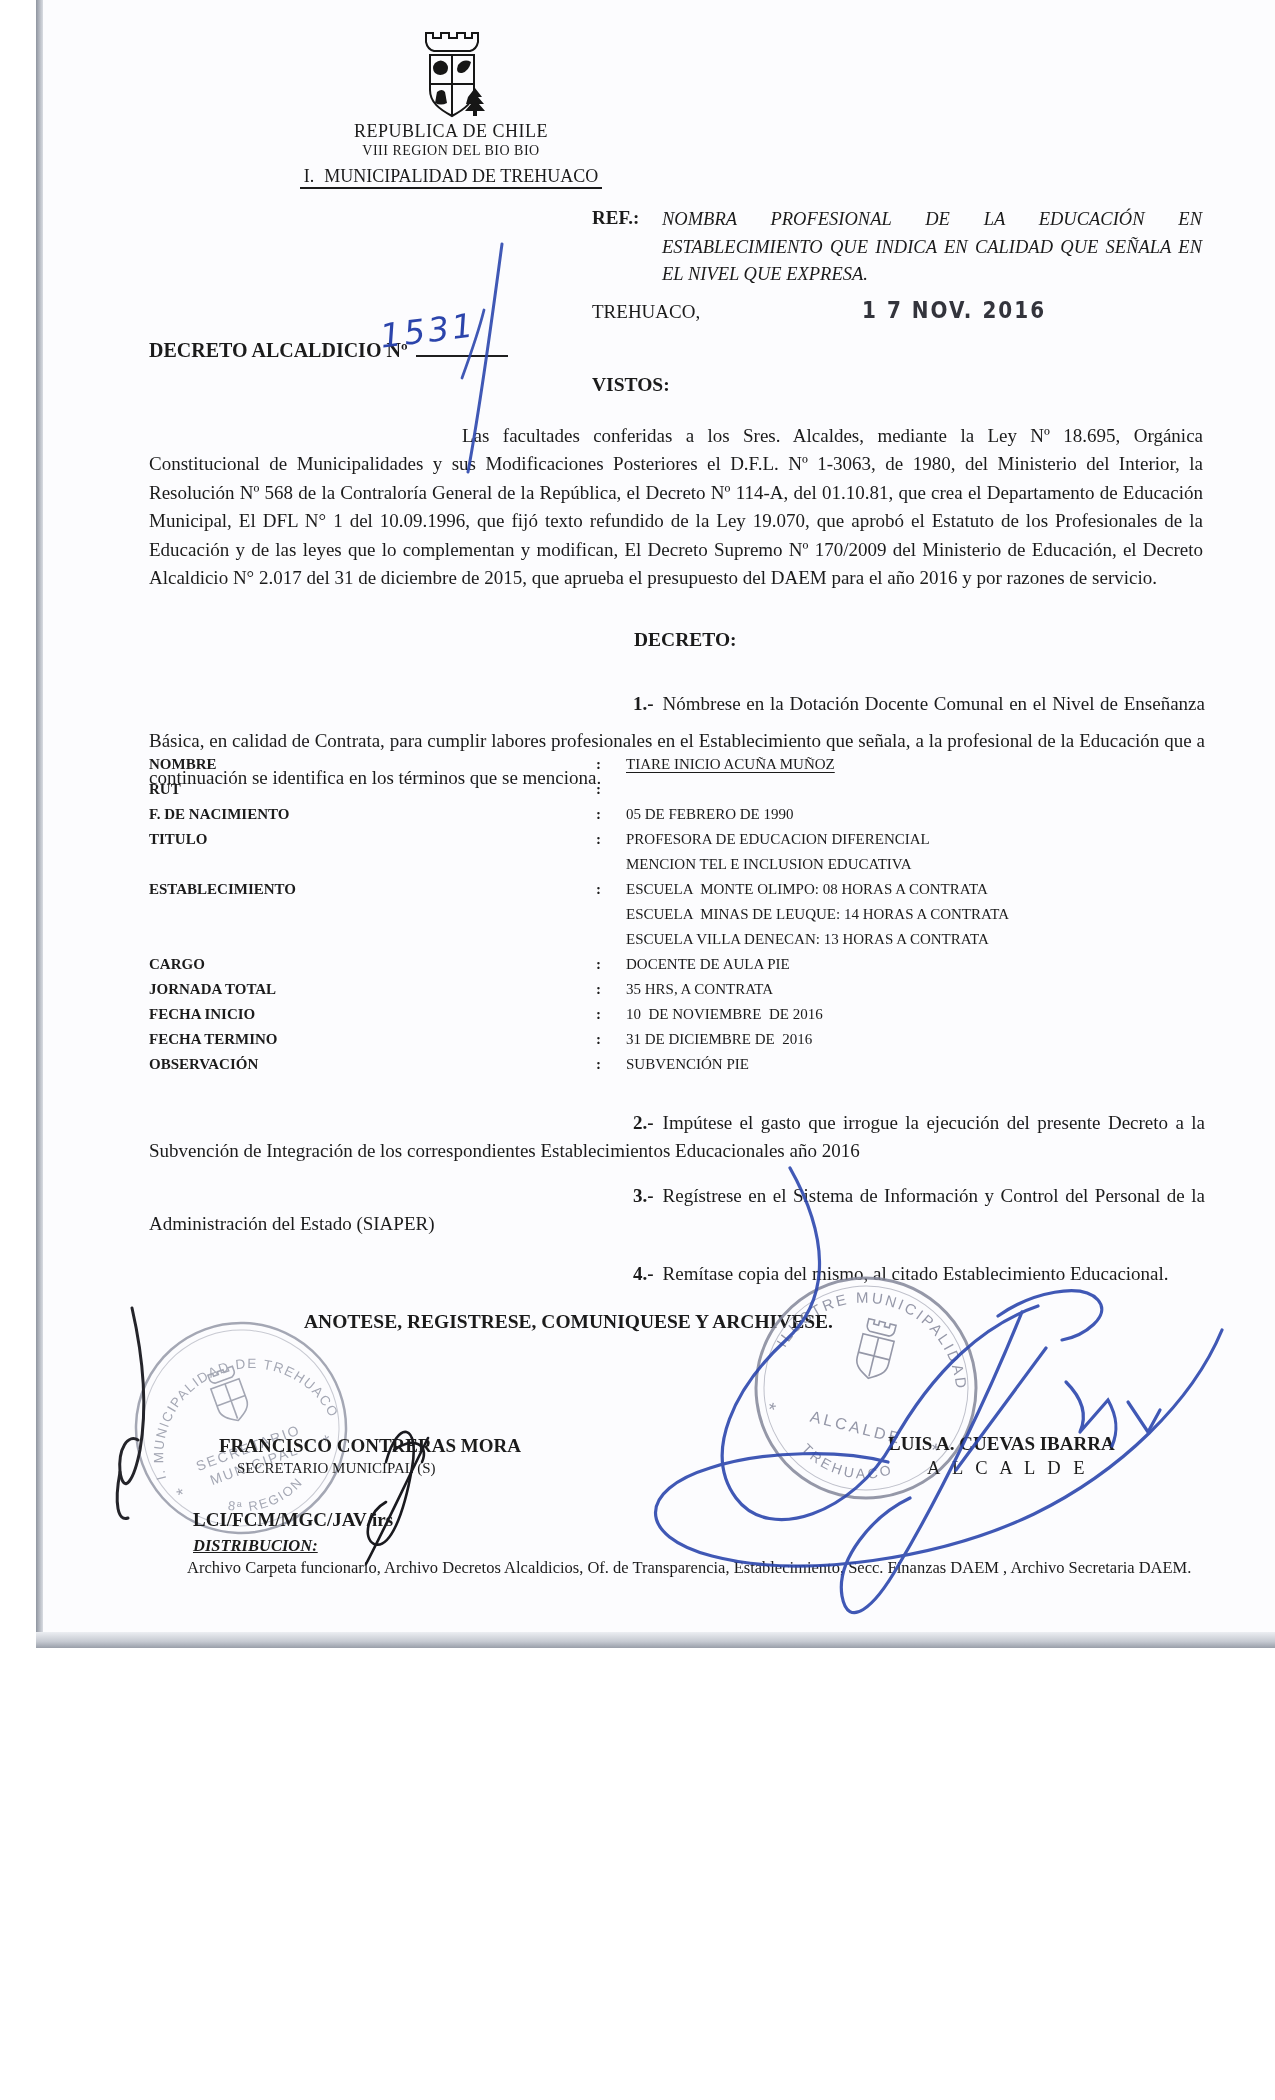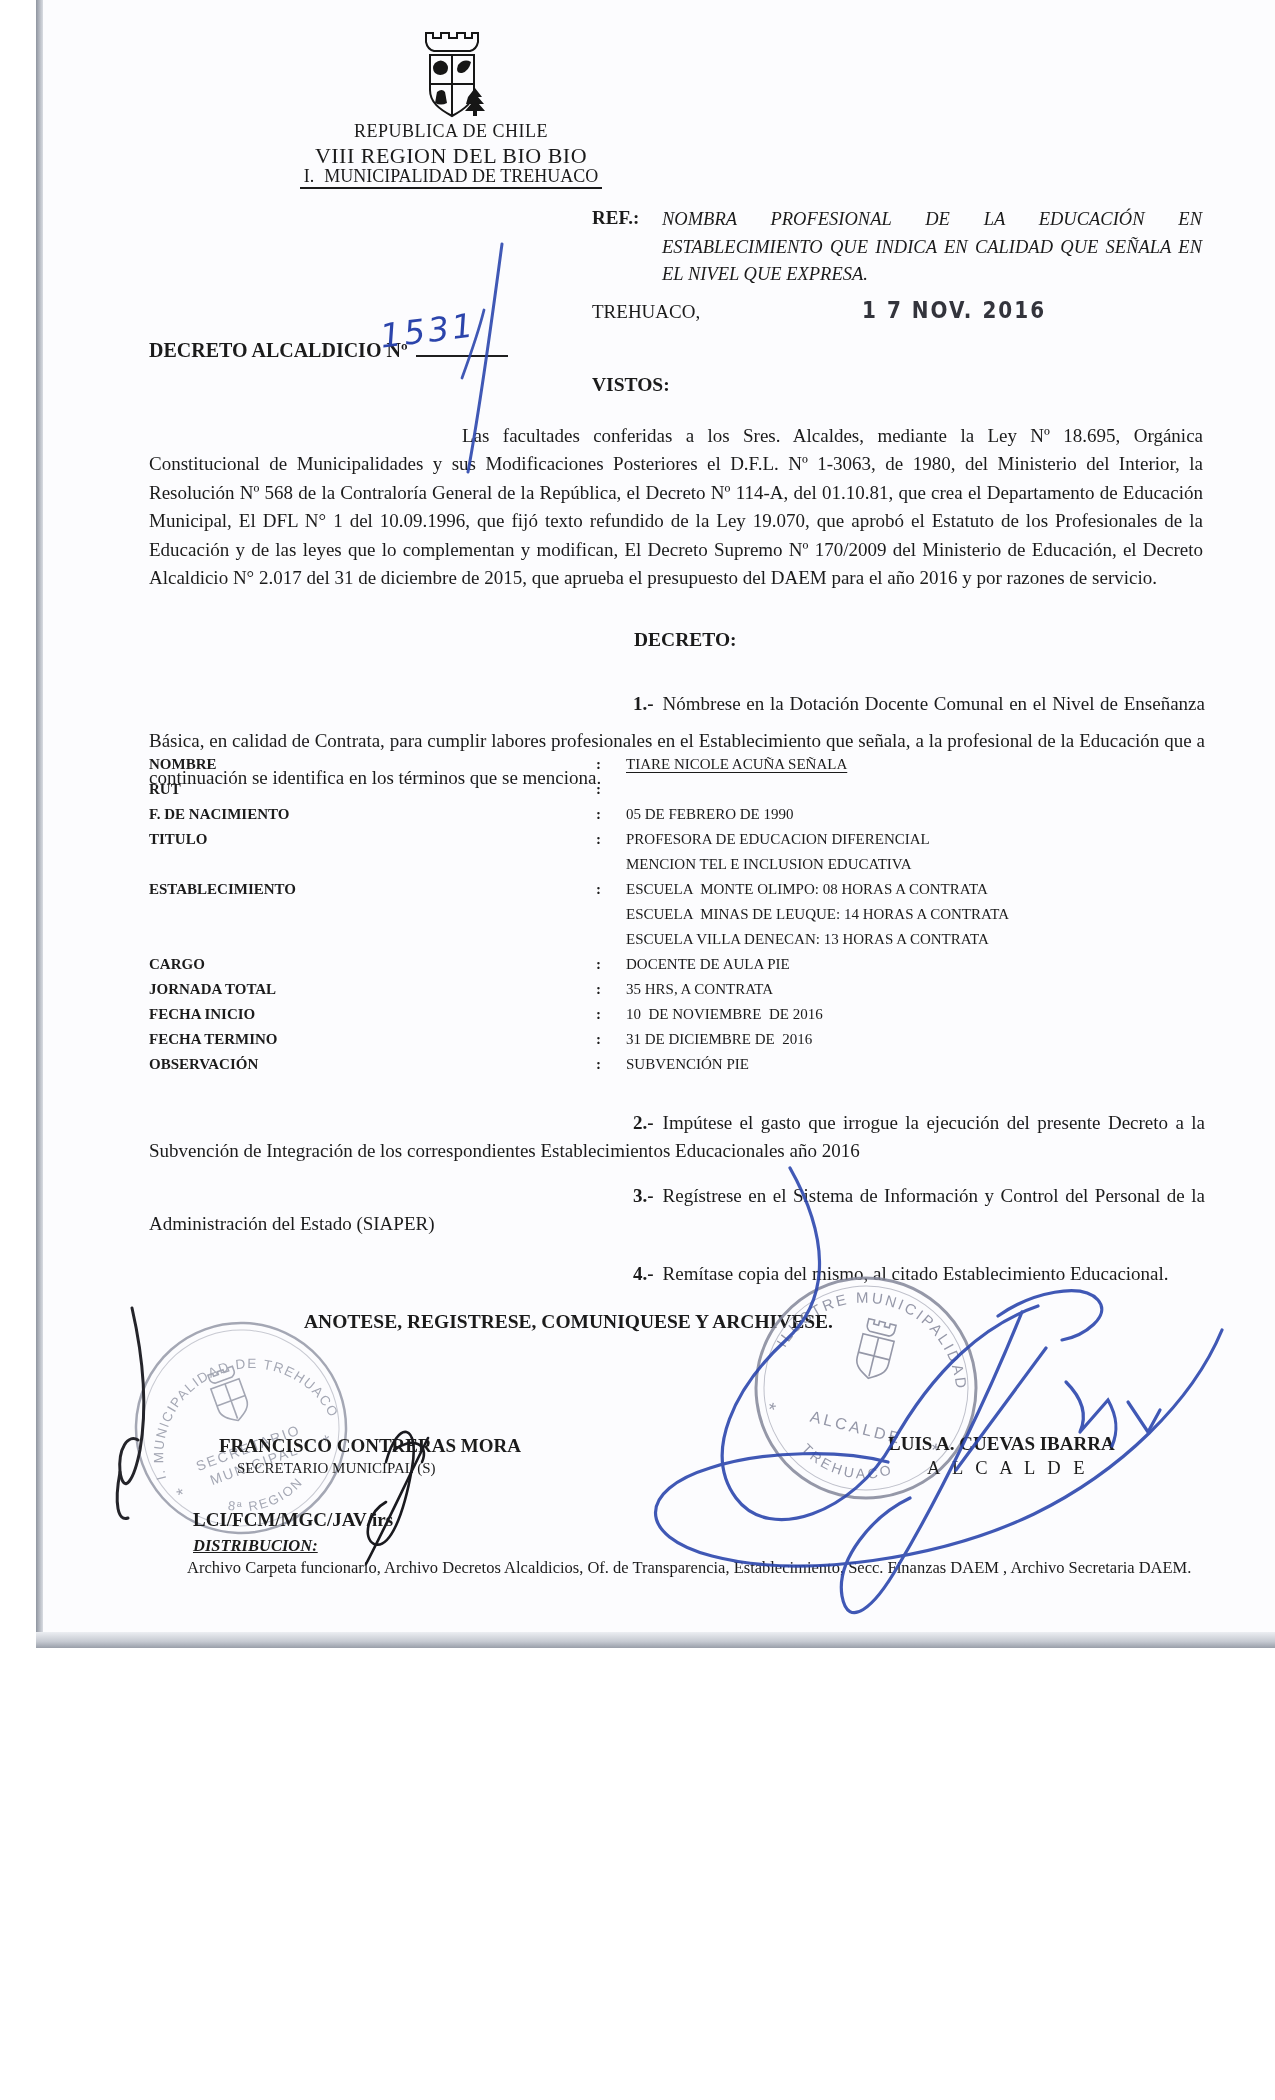--- a/index.html
+++ b/index.html
@@ -10,21 +10,21 @@
   .scan { position:absolute; left:0; top:0; width:1275px; height:1646px; background:#fcfcfe; }
   .scan-left-edge { position:absolute; left:0; top:0; width:7px; height:1646px;
     background:linear-gradient(to right,#8f95a0,#d9dce2); }
   .scan-bottom-edge { position:absolute; left:0; top:1632px; width:1275px; height:16px;
     background:linear-gradient(to bottom,#eceef2 0%,#c5c9d1 60%,#999fa9 100%); }
   .abs { position:absolute; }
 
   
   .hdr { left:140px; width:550px; text-align:center; }
   .hdr-country { top:121px; font-size:18px; letter-spacing:0.5px; }
-  .hdr-region  { top:143px; font-size:22px; letter-spacing:0.5px; }
+  .hdr-region  { top:143px; font-size:14px; letter-spacing:0.5px; }
   .hdr-muni    { top:166px; font-size:18px; }
   .hdr-muni .uline { border-bottom:2px solid #1b1b1b; padding:0 4px 1px 4px; }
   .hdr-muni .pref { margin-right:10px; }
   .hdr-dept    { top:189px; font-size:17px; font-weight:bold; letter-spacing:7px; }
 
   
   .ref-label { left:556px; top:207px; font-size:19px; font-weight:bold; }
   .ref-text  { left:626px; top:206px; width:540px; font-size:18.5px; font-style:italic;
                text-align:justify; line-height:27.5px; }
 
@@ -125,21 +125,21 @@
 
   <p class="abs item item1">
     <b>1.-</b><span>Nómbrese en la Dotación Docente Comunal en el Nivel de Enseñanza Básica, en calidad de Contrata, para cumplir labores profesionales en el Establecimiento que señala, a la profesional de la Educación que a continuación se identifica en los términos que se menciona.</span>
   </p>
 
   <div class="abs dtable">
     <div class="drow">
       <div class="dlabel">NOMBRE</div>
       <div class="dsep">:</div>
       <div class="dval">
-          <div class="dline u">TIARE NICOLE ACUÑA SEÑALA</div>
+          <div class="dline u">TIARE INICIO ACUÑA MUÑOZ</div>
         </div>
     </div>
     <div class="drow">
       <div class="dlabel">RUT</div>
       <div class="dsep">:</div>
     </div>
     <div class="drow">
       <div class="dlabel">F. DE NACIMIENTO</div>
       <div class="dsep">:</div>
       <div class="dval">

